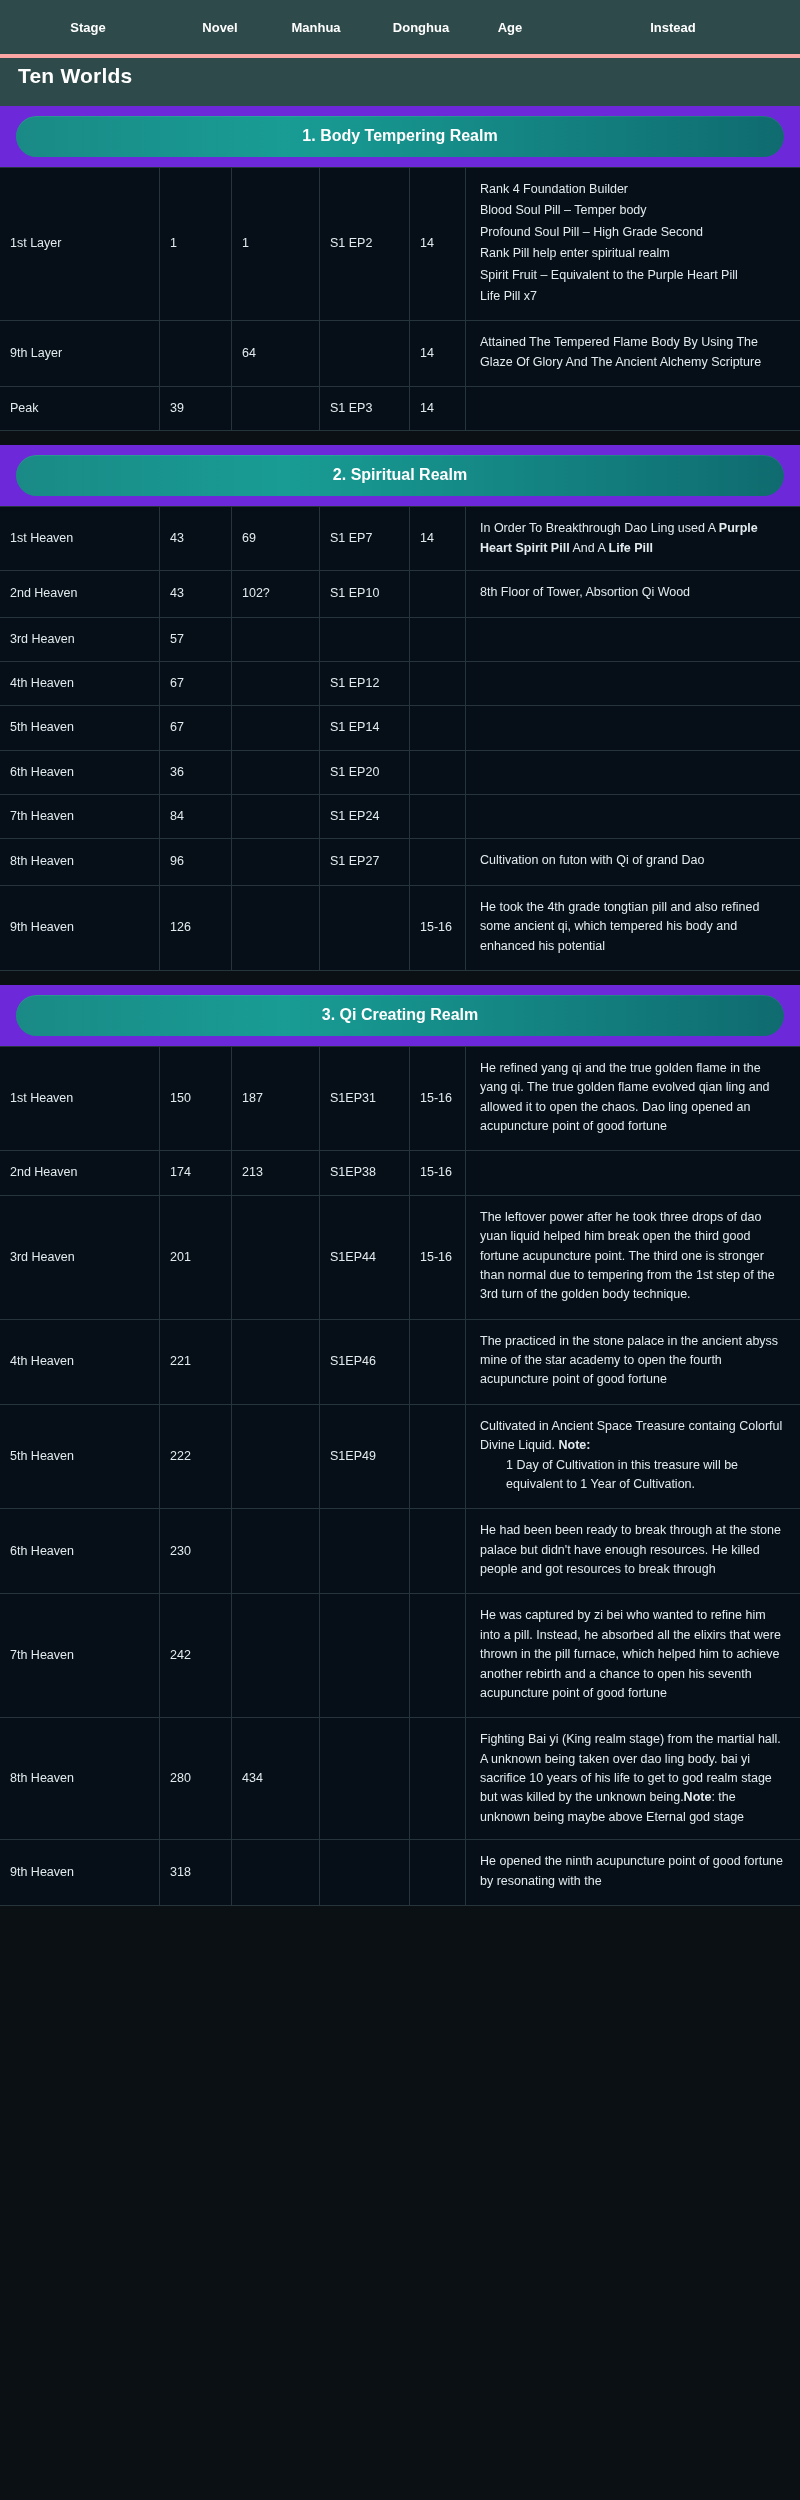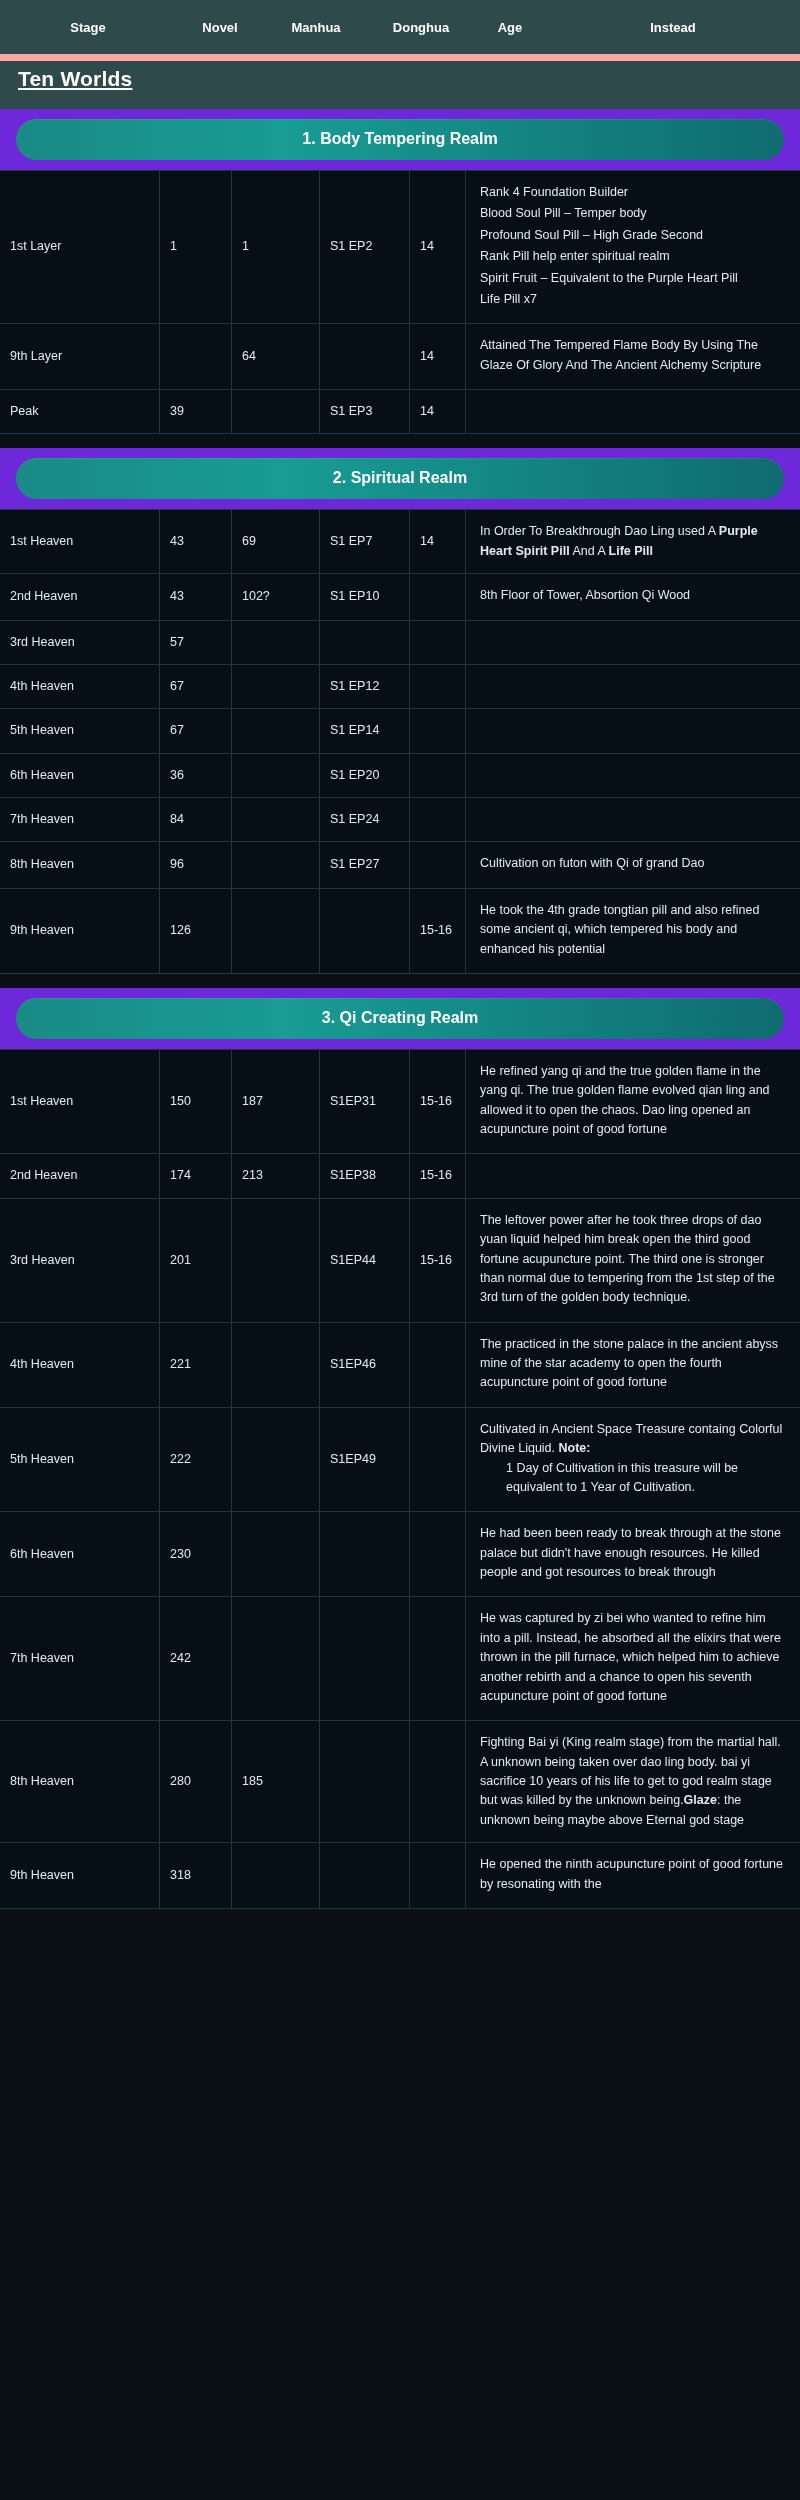--- a/index.html
+++ b/index.html
@@ -22,21 +22,21 @@
 
   
   .table-head {
     display: flex;
     background: #2f4a4a;
     color: #ffffff;
     font-weight: bold;
     font-size: 13px;
     height: 54px;
     align-items: center;
-    border-bottom: 7px solid #fca5a5;
+    border-bottom: 4px solid #fca5a5;
   }
   .table-head .cell {
     padding: 0 8px;
     text-align: center;
   }
 
   
   .c-stage   { width: 160px; min-width: 160px; }
   .c-novel   { width: 72px;  min-width: 72px; }
   .c-manhua  { width: 88px;  min-width: 88px; }
@@ -45,21 +45,20 @@
   .c-details { flex: 1; }
 
   .title-band {
     background: #2f4a4a;
     padding: 6px 18px 18px 18px;
   }
   .doc-title {
     font-size: 21px;
     font-weight: bold;
     color: #ffffff;
-    text-decoration: underline;
     display: inline-block;
     letter-spacing: .2px;
   }
 
   
   .section-band {
     background: #6d28d9;
     padding: 10px 16px 10px 16px;
   }
   .section-pill {
@@ -337,25 +336,25 @@
           <div class="cell c-age"></div>
           <div class="cell c-details">
             <div class="lines">
               <div>He was captured by zi bei who wanted to refine him into a pill. Instead, he absorbed all the elixirs that were thrown in the pill furnace, which helped him to achieve another rebirth and a chance to open his seventh acupuncture point of good fortune</div>
             </div>
           </div>
         </div>
         <div class="row">
           <div class="cell c-stage">8th Heaven</div>
           <div class="cell c-novel">280</div>
-          <div class="cell c-manhua">185</div>
-          <div class="cell c-donghua"></div>
-          <div class="cell c-age"></div>
-          <div class="cell c-details">
-            <div class="lines">Fighting Bai yi (King realm stage) from the martial hall. A unknown being taken over dao ling body. bai yi sacrifice 10 years of his life to get to god realm stage but was killed by the unknown being.<b>Glaze</b>: the unknown being maybe above Eternal god stage</div>
+          <div class="cell c-manhua">434</div>
+          <div class="cell c-donghua"></div>
+          <div class="cell c-age"></div>
+          <div class="cell c-details">
+            <div class="lines">Fighting Bai yi (King realm stage) from the martial hall. A unknown being taken over dao ling body. bai yi sacrifice 10 years of his life to get to god realm stage but was killed by the unknown being.<b>Note</b>: the unknown being maybe above Eternal god stage</div>
           </div>
         </div>
         <div class="row">
           <div class="cell c-stage">9th Heaven</div>
           <div class="cell c-novel">318</div>
           <div class="cell c-manhua"></div>
           <div class="cell c-donghua"></div>
           <div class="cell c-age"></div>
           <div class="cell c-details">
             <div class="lines">

